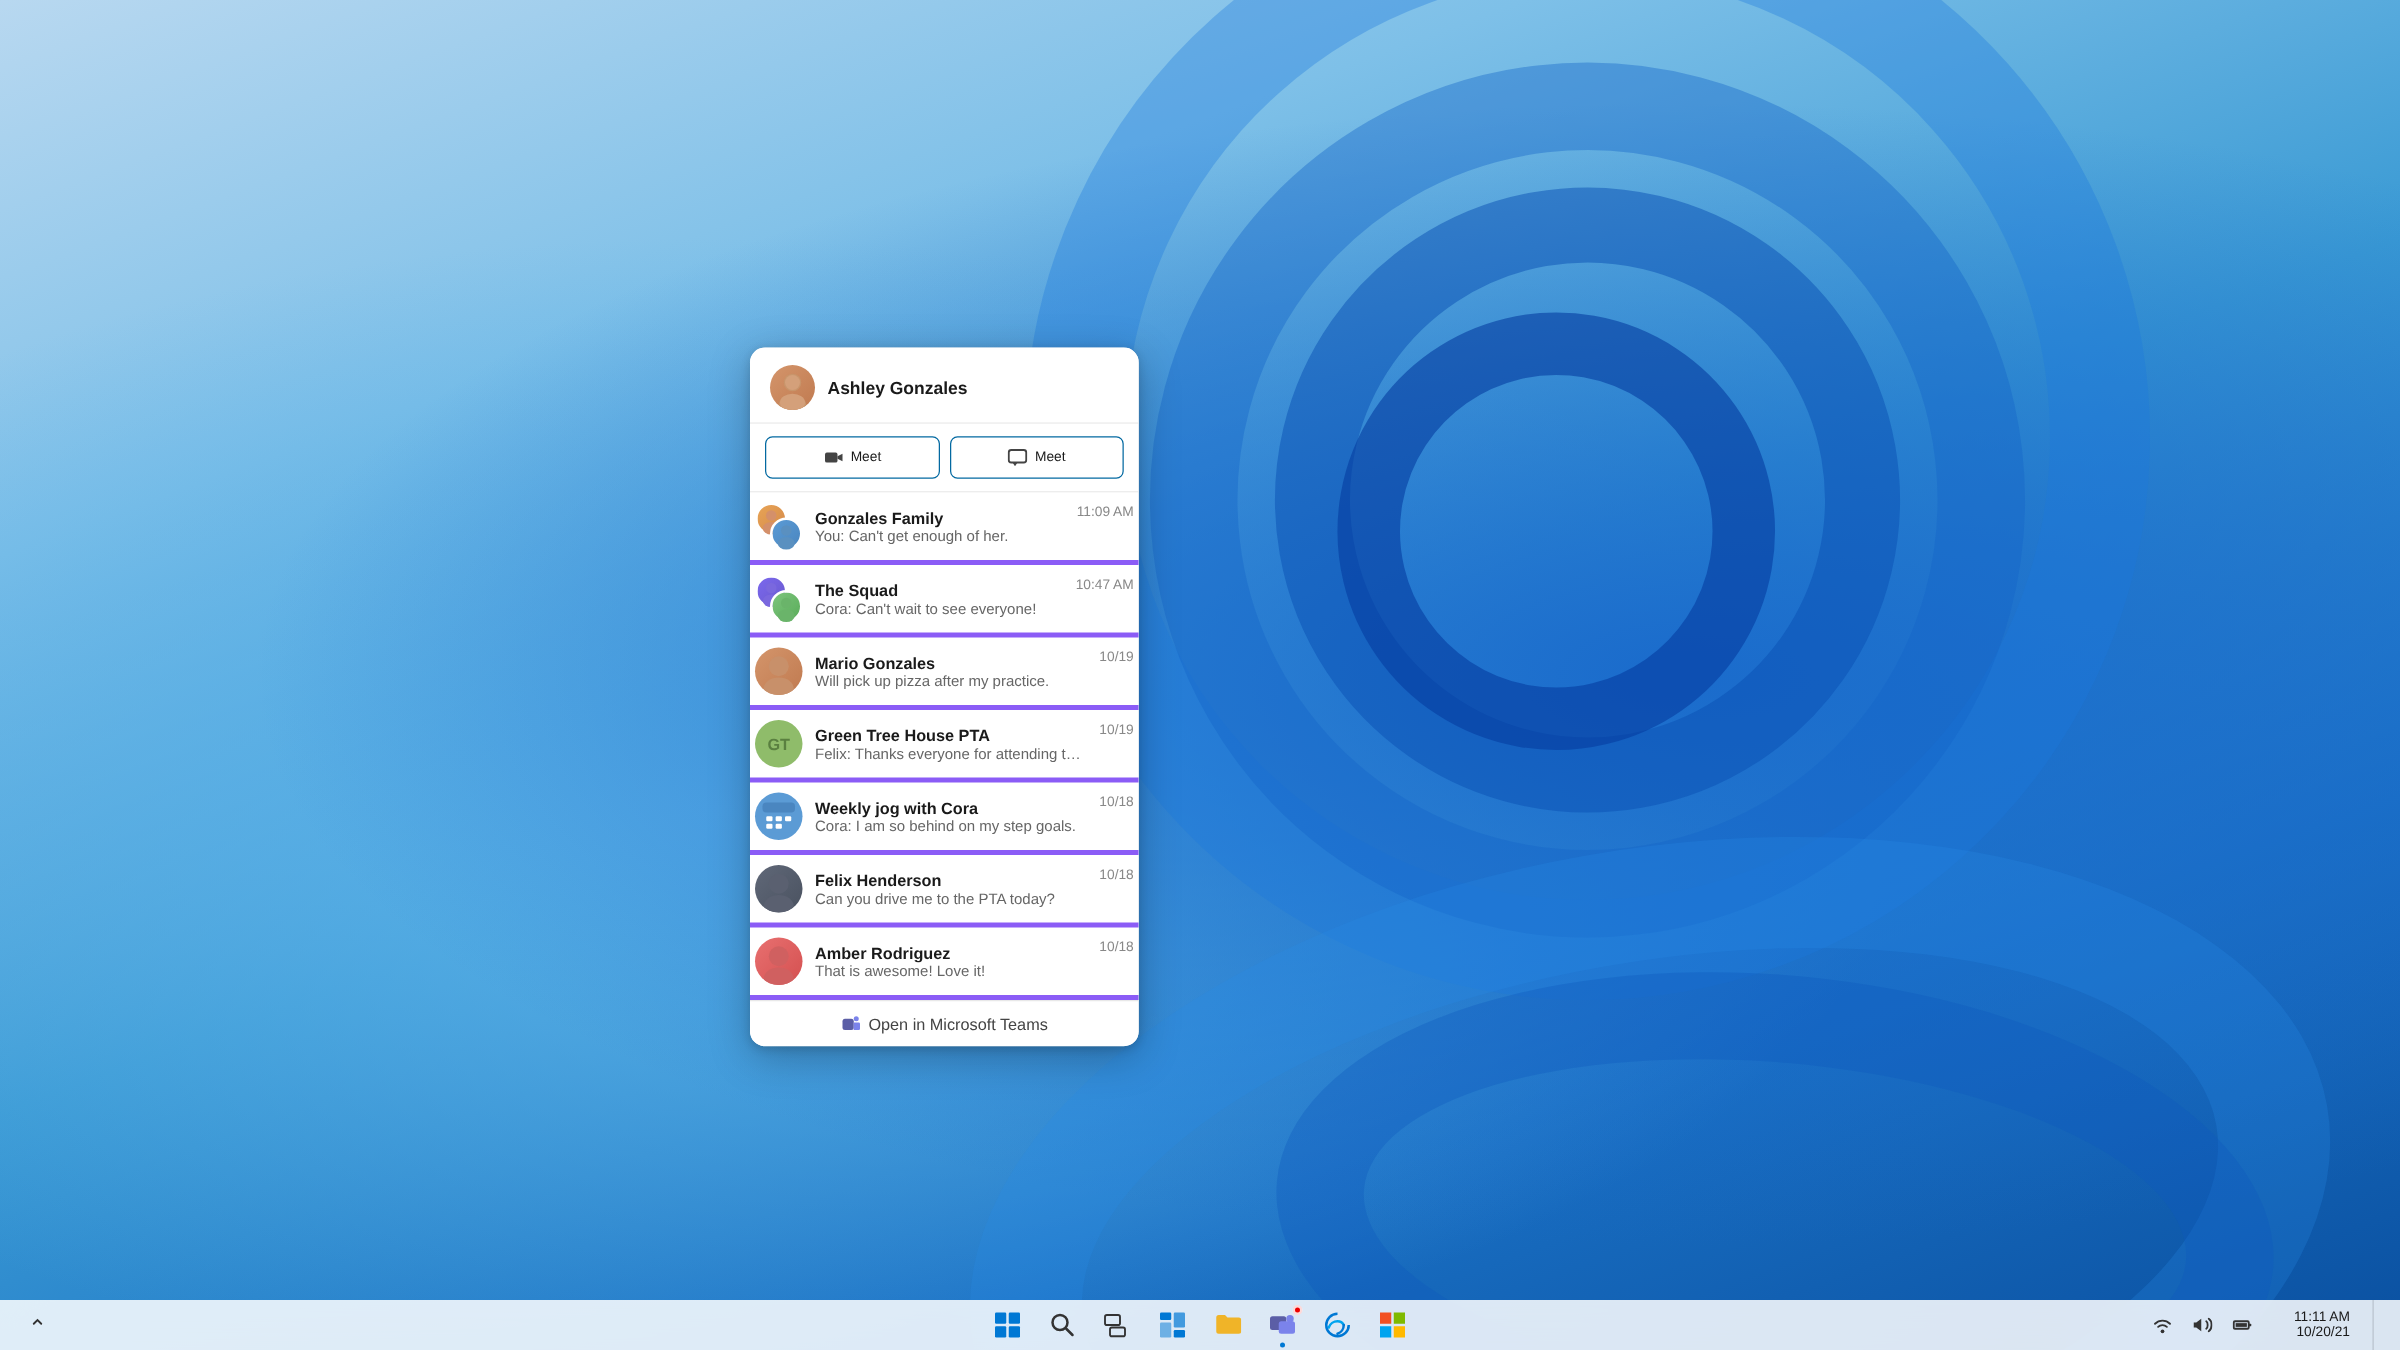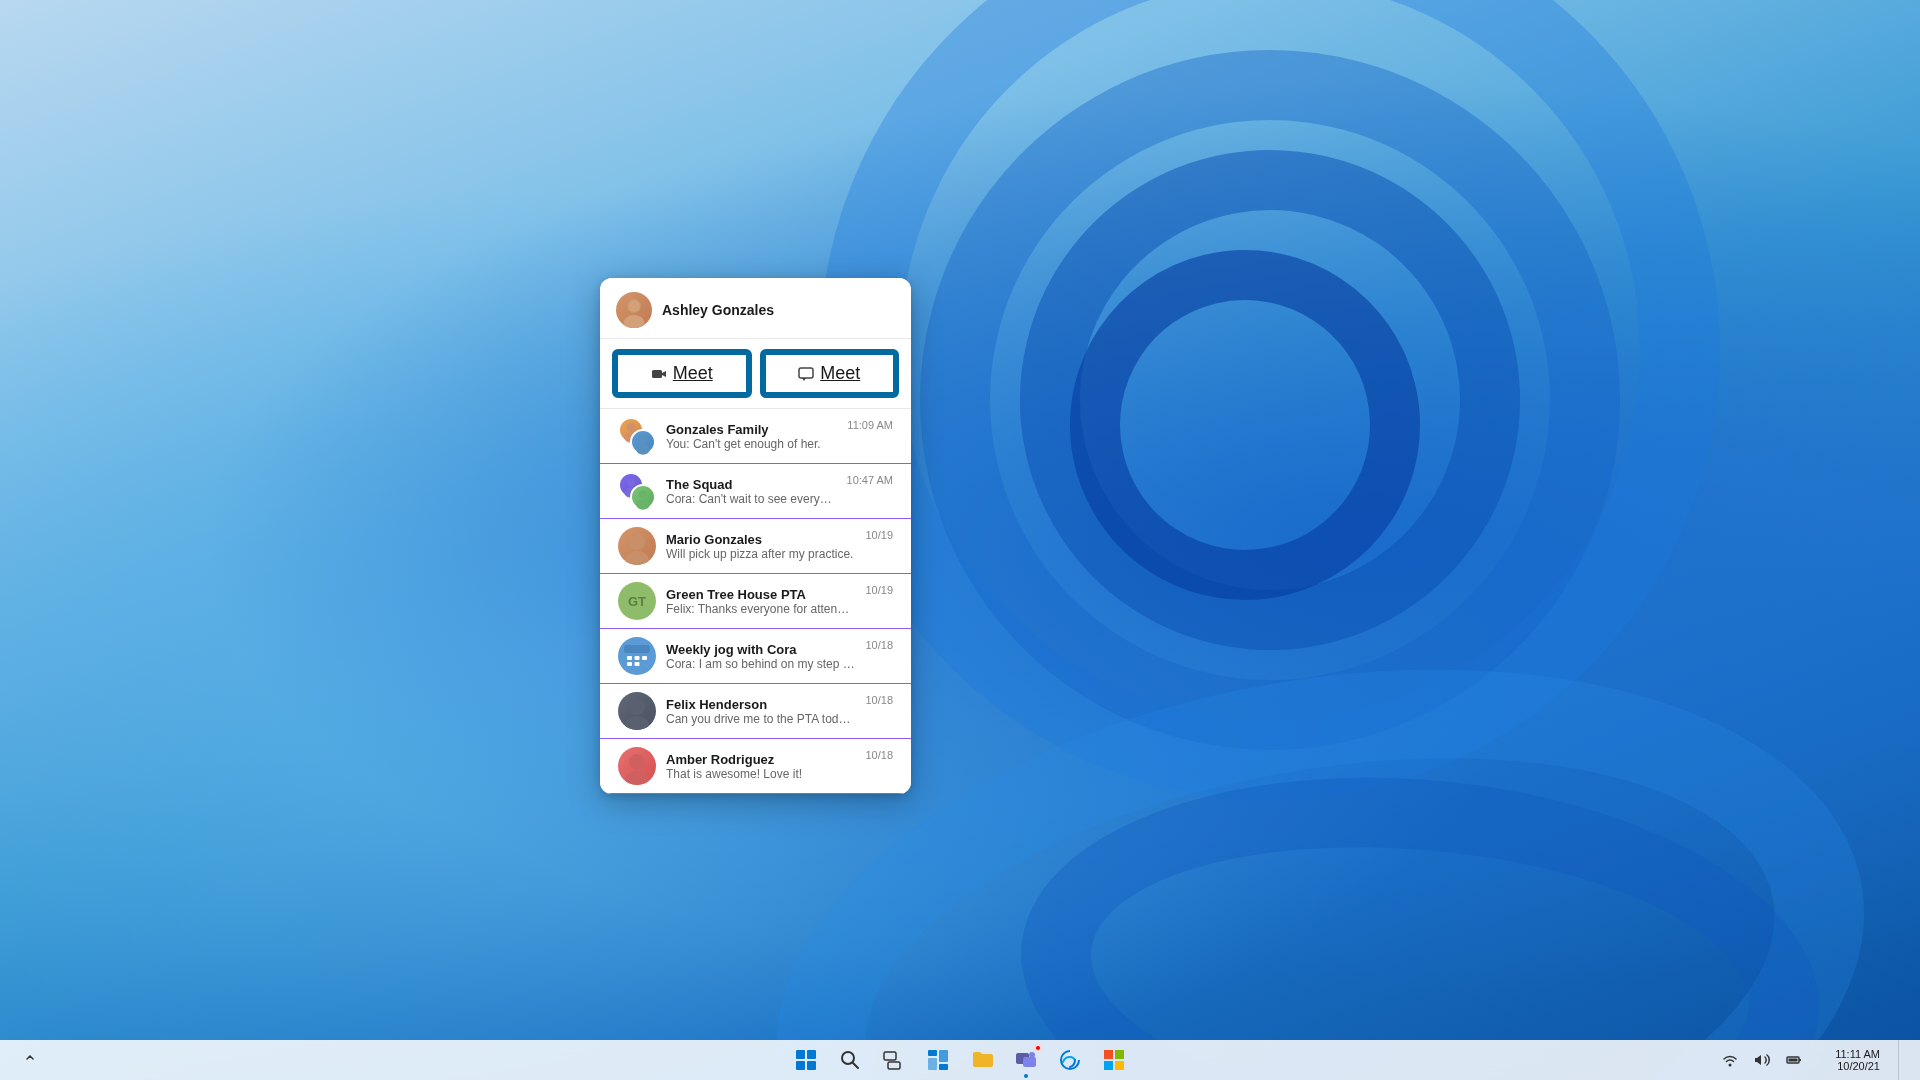--- a/index.html
+++ b/index.html
@@ -164,29 +164,28 @@
       border-bottom: 1px solid #e8e8e8;
     }
 
     .action-btn {
       flex: 1;
       display: flex;
       align-items: center;
       justify-content: center;
       gap: 6px;
       padding: 8px 12px;
-      border: 6px solid #0369a1;
+      border: 1px solid #0369a1;
       border-radius: 6px;
       background: white;
       cursor: pointer;
-      font-size: 18px;
+      font-size: 11px;
       font-weight: 500;
       color: #1a1a1a;
       transition: background 0.15s;
-      text-decoration: underline;
     }
 
     .action-btn svg {
       width: 16px;
       height: 16px;
       color: #444;
     }
 
     
     .recent-header {
@@ -215,24 +214,24 @@
 
     
     .conversation-list {
       background: white;
     }
 
     .conversation-item {
       display: flex;
       align-items: center;
       gap: 10px;
-      padding: 8px 18px;
+      padding: 8px 4px;
       cursor: pointer;
       transition: background 0.1s;
-      border-bottom: 1px solid #8b5cf6;
+      border-bottom: 4px solid #8b5cf6;
     }
 
     .conv-avatar {
       width: 38px;
       height: 38px;
       border-radius: 50%;
       flex-shrink: 0;
       display: flex;
       align-items: center;
       justify-content: center;
@@ -515,20 +514,28 @@
       </div>
       <div class="conv-content">
         <div class="conv-name">Amber Rodriguez</div>
         <div class="conv-preview">That is awesome! Love it!</div>
       </div>
       <div class="conv-time">10/18</div>
     </div>
 
   </div>
 
+  <div class="chat-footer">
+    <svg width="16" height="16" viewBox="0 0 16 16" fill="none">
+      <rect x="1" y="4" width="9" height="9" rx="2" fill="#5b5ea6"></rect>
+      <path d="M10 7h4a1 1 0 011 1v4a1 1 0 01-1 1h-4V7z" fill="#7b83eb"></path>
+      <circle cx="12" cy="4" r="2" fill="#7b83eb"></circle>
+    </svg>
+    <span class="footer-text">Open in Microsoft Teams</span>
+  </div>
 </div>
 
 <div class="taskbar">
   <div class="taskbar-left">
     <div class="systray-icon">
       <svg width="12" height="12" viewBox="0 0 12 12" fill="none">
         <path d="M3 5l3-3 3 3" stroke="#333" stroke-width="1.5" stroke-linecap="round"></path>
       </svg>
     </div>
   </div>

